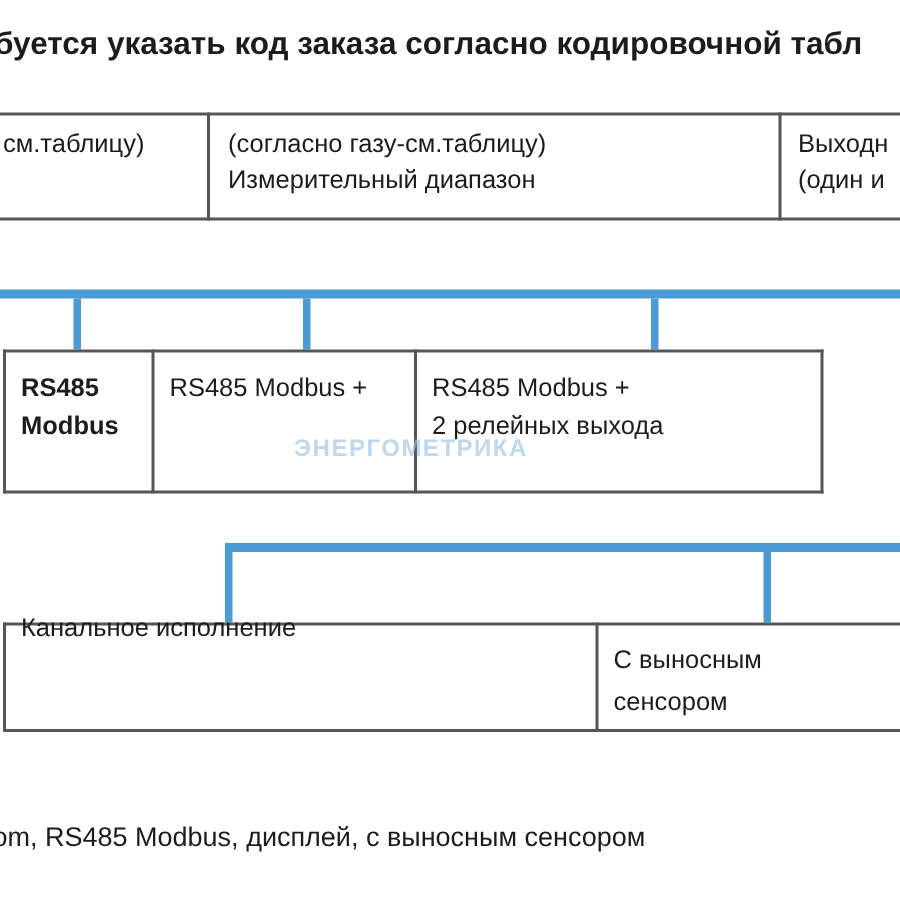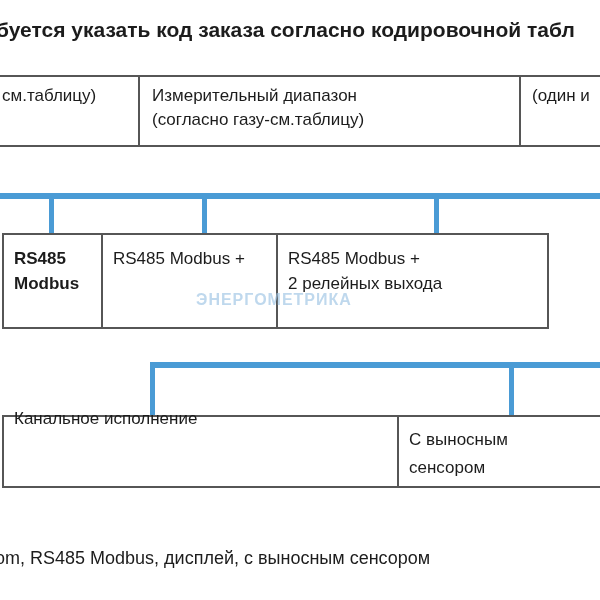--- a/index.html
+++ b/index.html
@@ -26,24 +26,25 @@
 
   <div class="txt title" style="left:-4px;top:17px;">буется указать код заказа согласно кодировочной табл</div>
 
   <div class="hline" style="left:0;top:75px;width:600px;"></div>
   <div class="hline" style="left:0;top:145px;width:600px;"></div>
   <div class="vline" style="left:138px;top:75px;height:72px;"></div>
   <div class="vline" style="left:519px;top:75px;height:72px;"></div>
 
   <div class="txt" style="left:2px;top:84px;">см.таблицу)</div>
   <div class="txt" style="left:152px;top:84px;">
+    <div>(согласно газу-см.таблицу)</div>
     <div>Измерительный диапазон</div>
-    <div>(согласно газу-см.таблицу)</div>
   </div>
   <div class="txt" style="left:532px;top:84px;">
+    <div>Выходн</div>
     <div>(один и</div>
   </div>
 
   <div class="bh" style="left:0;top:193px;width:600px;"></div>
   <div class="bv" style="left:49px;top:199px;height:34px;"></div>
   <div class="bv" style="left:202px;top:199px;height:34px;"></div>
   <div class="bv" style="left:434px;top:199px;height:34px;"></div>
 
   <div class="hline" style="left:2px;top:233px;width:547px;"></div>
   <div class="hline" style="left:2px;top:327px;width:547px;"></div>

